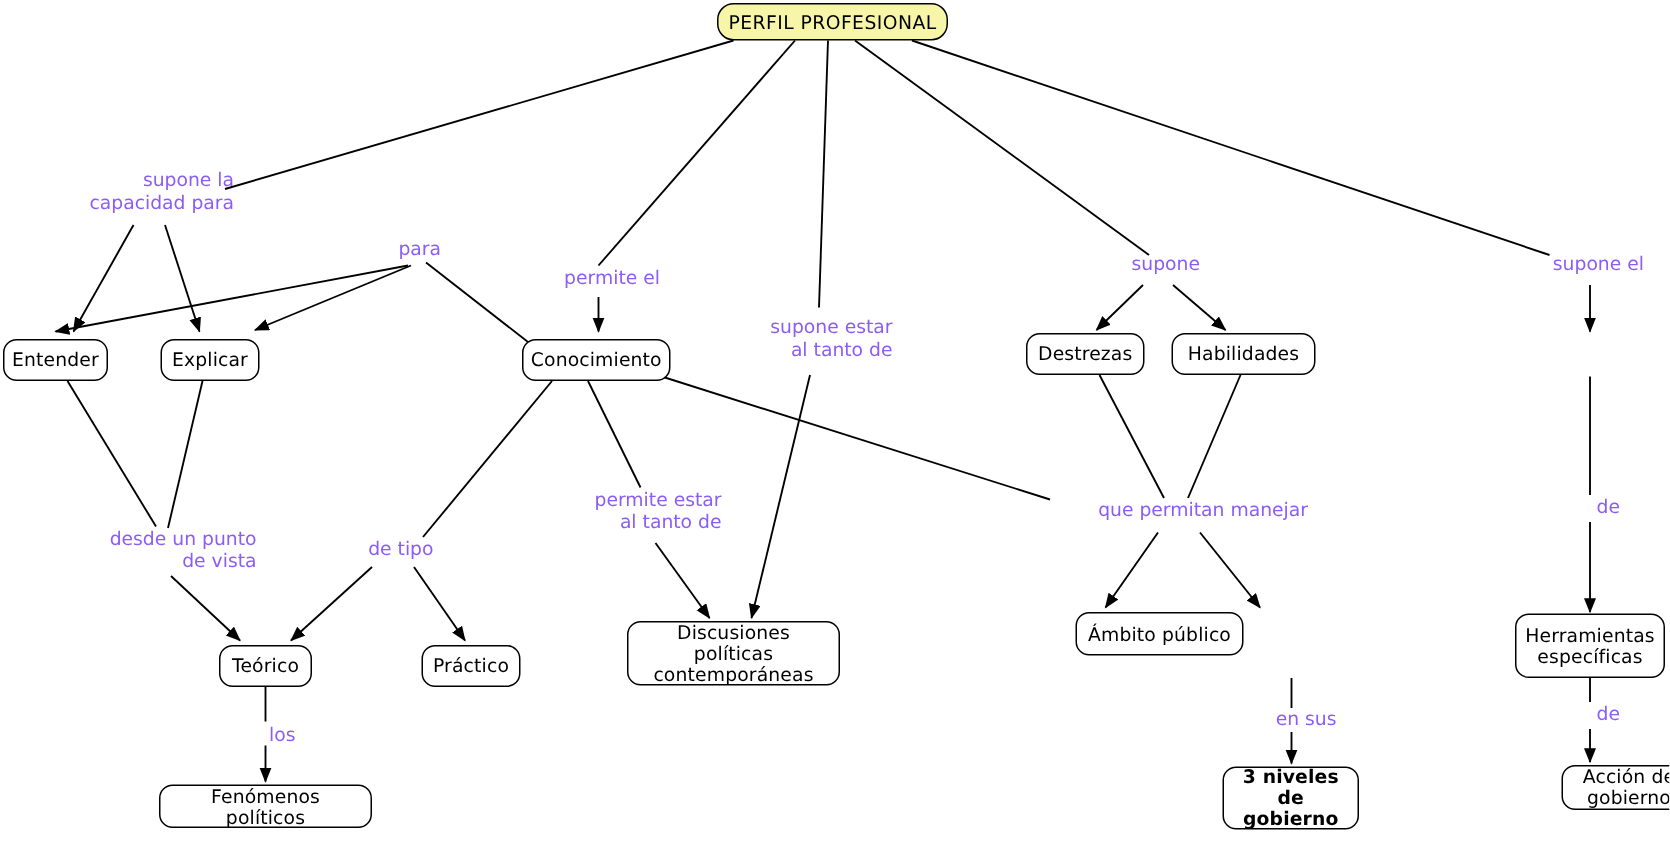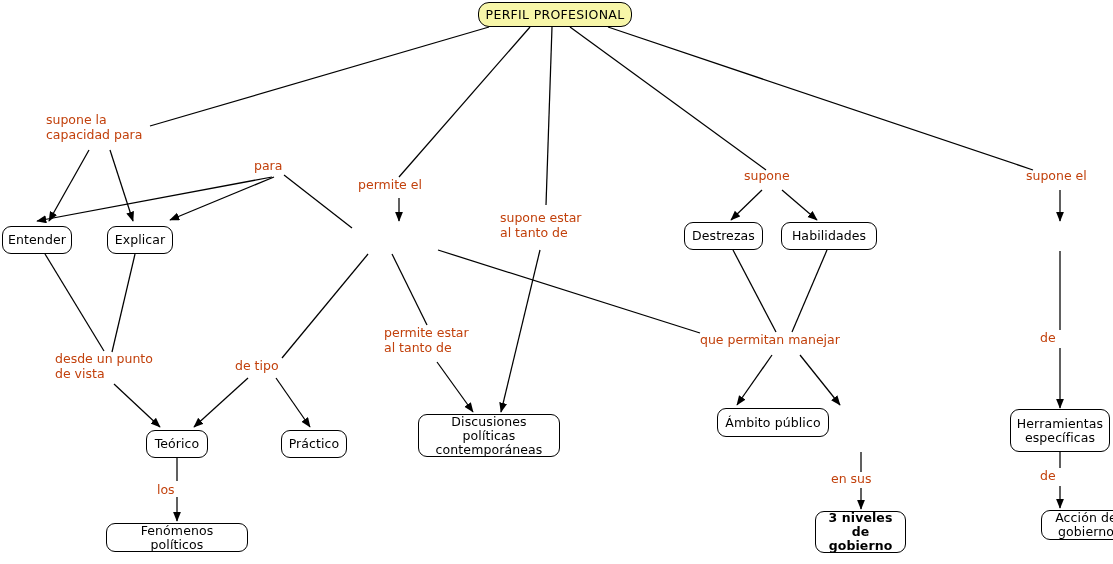--- a/index.html
+++ b/index.html
@@ -41,24 +41,24 @@
   }
   .node.root {
     background: #f7f6a8;
     border: 1.6px solid #000000;
     border-radius: 11px;
     font-size: 12.5px;
     letter-spacing: 0.3px;
   }
   .link-label {
     position: absolute;
-    color: #c2410c;
+    color: #8b5cf6;
     font-size: 12.5px;
     line-height: 14.5px;
-    text-align: left;
+    text-align: right;
     white-space: pre-line;
     background: transparent;
   }
 </style>
 </head>
 <body>
 
 <div id="canvas">
 
   <svg id="edges" viewBox="0 0 1113 564">
@@ -132,20 +132,21 @@
       <line marker-end="url(#arrow)" x1="177" y1="497" x2="177" y2="521"></line>
     </g>
   </svg>
 
   <div class="node root" style="left:478px; top:2px; width:154px; height:25px;">PERFIL PROFESIONAL</div>
 
   <div class="node" style="left:2px; top:226px; width:70px; height:28px;">Entender</div>
 
   <div class="node" style="left:107px; top:226px; width:66px; height:28px;">Explicar</div>
 
+  <div class="node" style="left:348px; top:226px; width:99px; height:28px;">Conocimiento</div>
 
   <div class="node" style="left:684px; top:222px; width:79px; height:28px;">Destrezas</div>
 
   <div class="node" style="left:781px; top:222px; width:96px; height:28px;">Habilidades</div>
 
 
   <div class="node" style="left:146px; top:430px; width:62px; height:28px;">Teórico</div>
 
   <div class="node" style="left:281px; top:430px; width:66px; height:28px;">Práctico</div>
 

